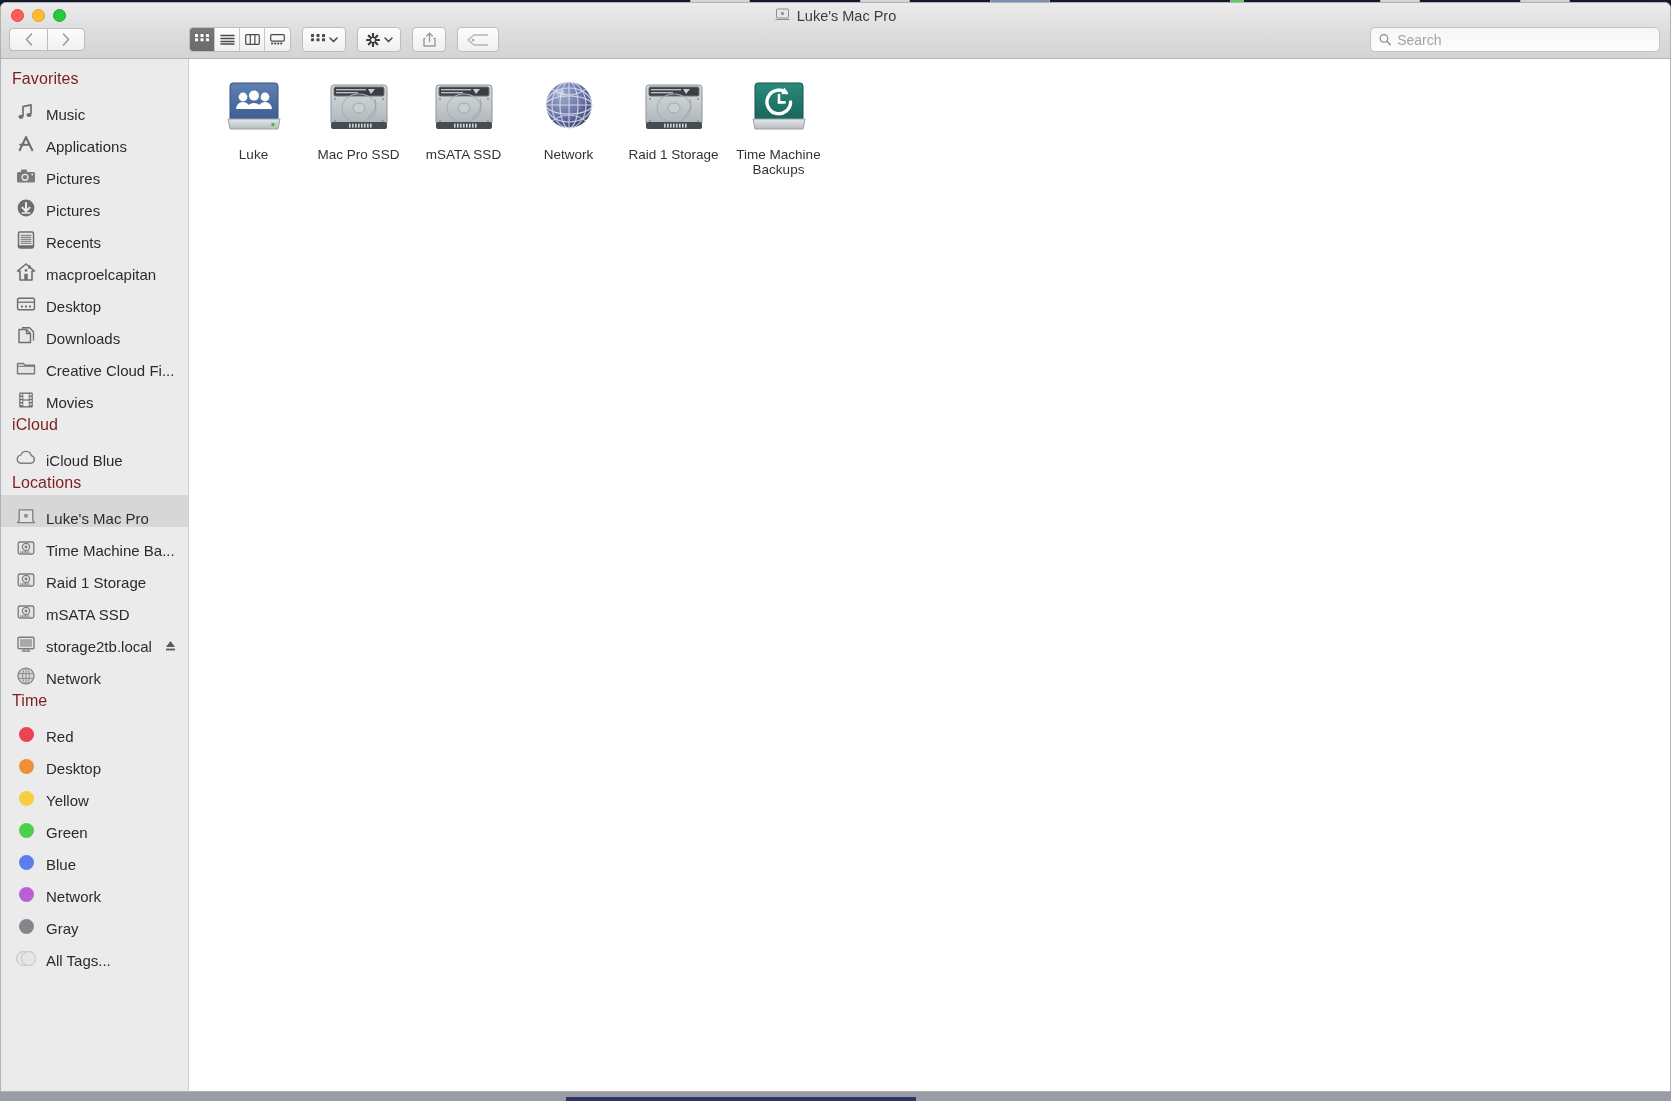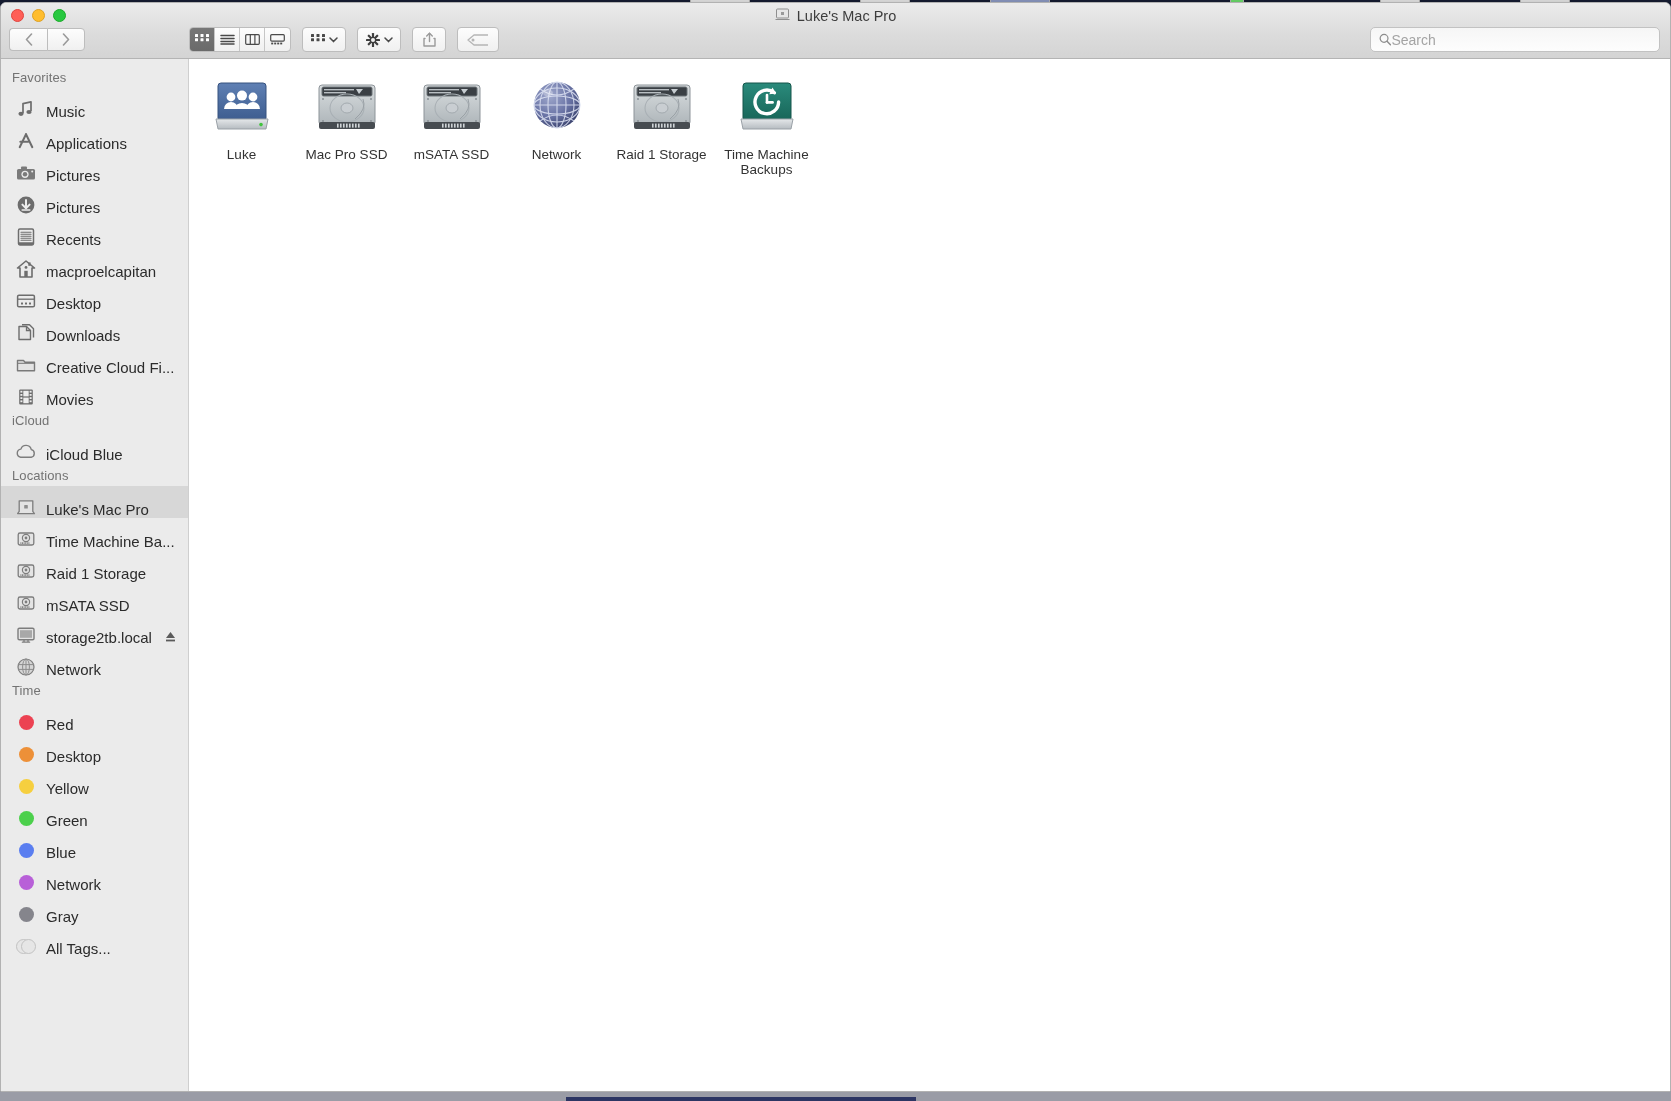--- a/index.html
+++ b/index.html
@@ -100,42 +100,42 @@
   }
   .pill.wide { width: 44px; }
   .pill.plain { width: 34px; }
   .pill.tagbtn { width: 42px; }
 
   #search-field {
     position: absolute; right: 10px; top: 24px;
     width: 290px; height: 25px;
     background: linear-gradient(180deg,#f6f6f6,#fdfdfd);
     border: 1px solid #c2c2c2; border-radius: 5px;
-    display: flex; align-items: center; padding: 0 8px;
+    display: flex; align-items: center; gap: 6px; padding: 0 8px;
   }
   #search-input {
     border: none; outline: none; background: transparent;
     font-family: "Liberation Sans", sans-serif; font-size: 14px;
     color: #5a5a5a; width: 100%;
   }
   #search-input::placeholder { color: #a4a4a4; }
 
   
   #body-split { display: flex; height: 1033px; }
 
   
   #sidebar {
     width: 188px; flex: 0 0 188px;
     background: #ebebeb;
     border-right: 1px solid #cfcfcf;
     padding-top: 6px;
     overflow: hidden;
   }
   .group-header {
-    font-size: 13px; color: #737373;
+    font-size: 16px; color: #7f1d1d;
     padding: 5px 0 3px 11px; letter-spacing: .1px;
   }
   .side-row {
     display: flex; align-items: flex-end; gap: 9px;
     height: 32px; padding: 0 8px 0 14px;
     font-size: 15px; color: #2b2b2b; white-space: nowrap;
   }
   .side-row.selected { background: #d7d7d7; }
   .side-row .label { overflow: hidden; text-overflow: ellipsis; }
   .side-icon { width: 22px; height: 22px; flex: 0 0 22px;
@@ -152,21 +152,21 @@
   .tag-alldot i:nth-child(1){ left: 0; }
   .tag-alldot i:nth-child(2){ left: 5px; }
 
   
   #content {
     flex: 1; background: #ffffff; position: relative;
     padding: 14px 0 0 0;
   }
   #icon-grid {
     display: flex; flex-wrap: wrap;
-    padding-left: 0;
+    padding-left: 12px;
   }
   .file-item {
     width: 105px; margin-right: 0;
     display: flex; flex-direction: column; align-items: center;
     padding-top: 2px;
   }
   .file-icon { width: 74px; height: 66px; display: flex;
                align-items: center; justify-content: center; }
   .file-label {
     margin-top: 6px; font-size: 13.5px; color: #333;

